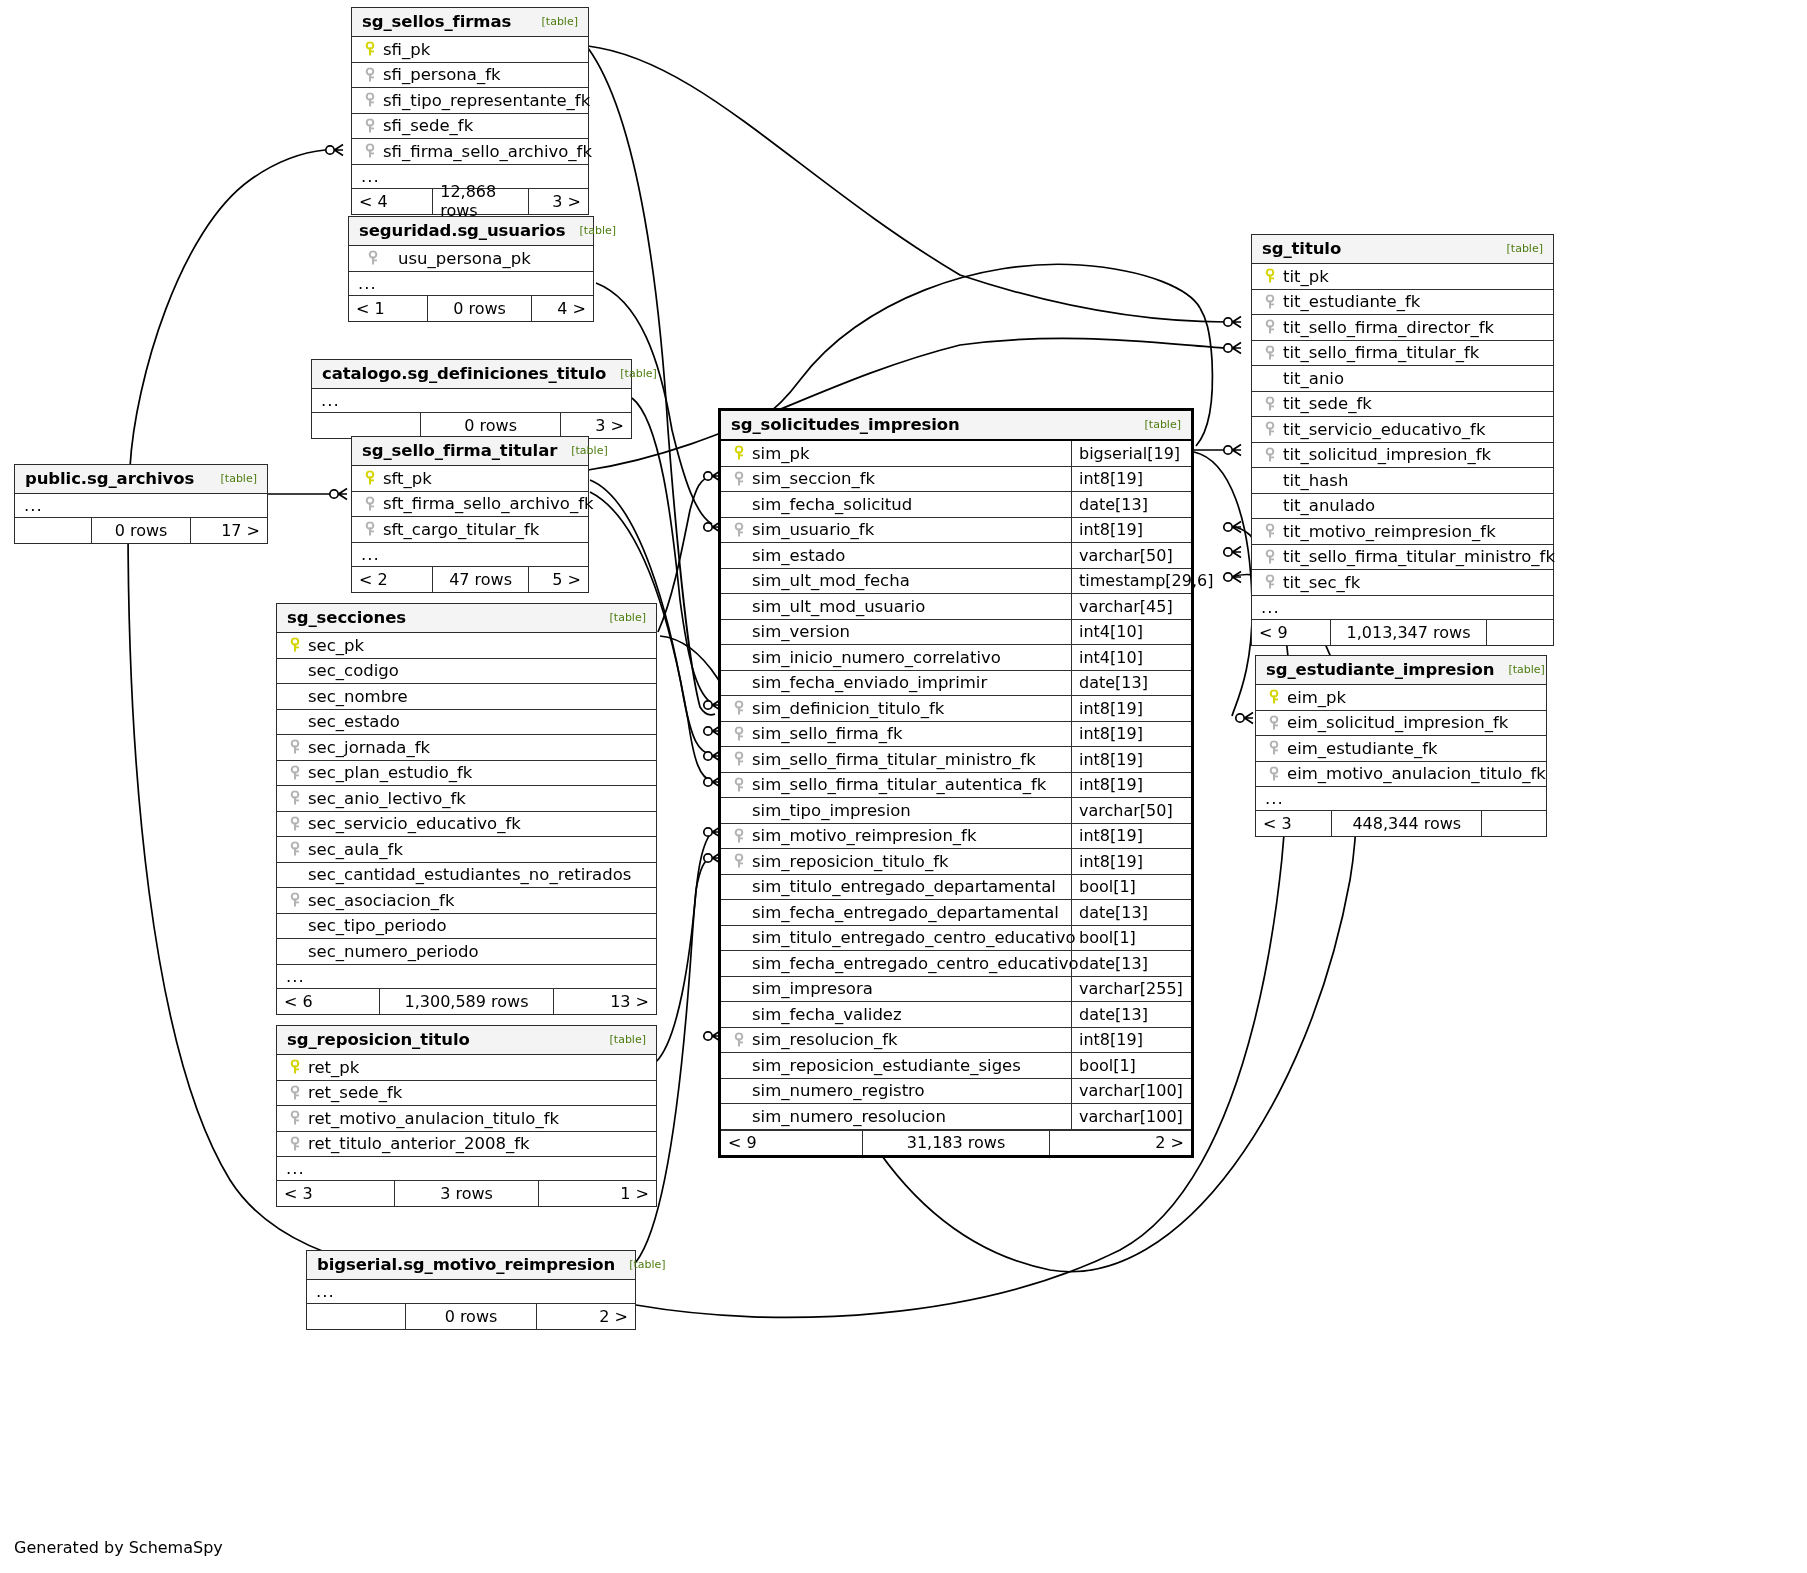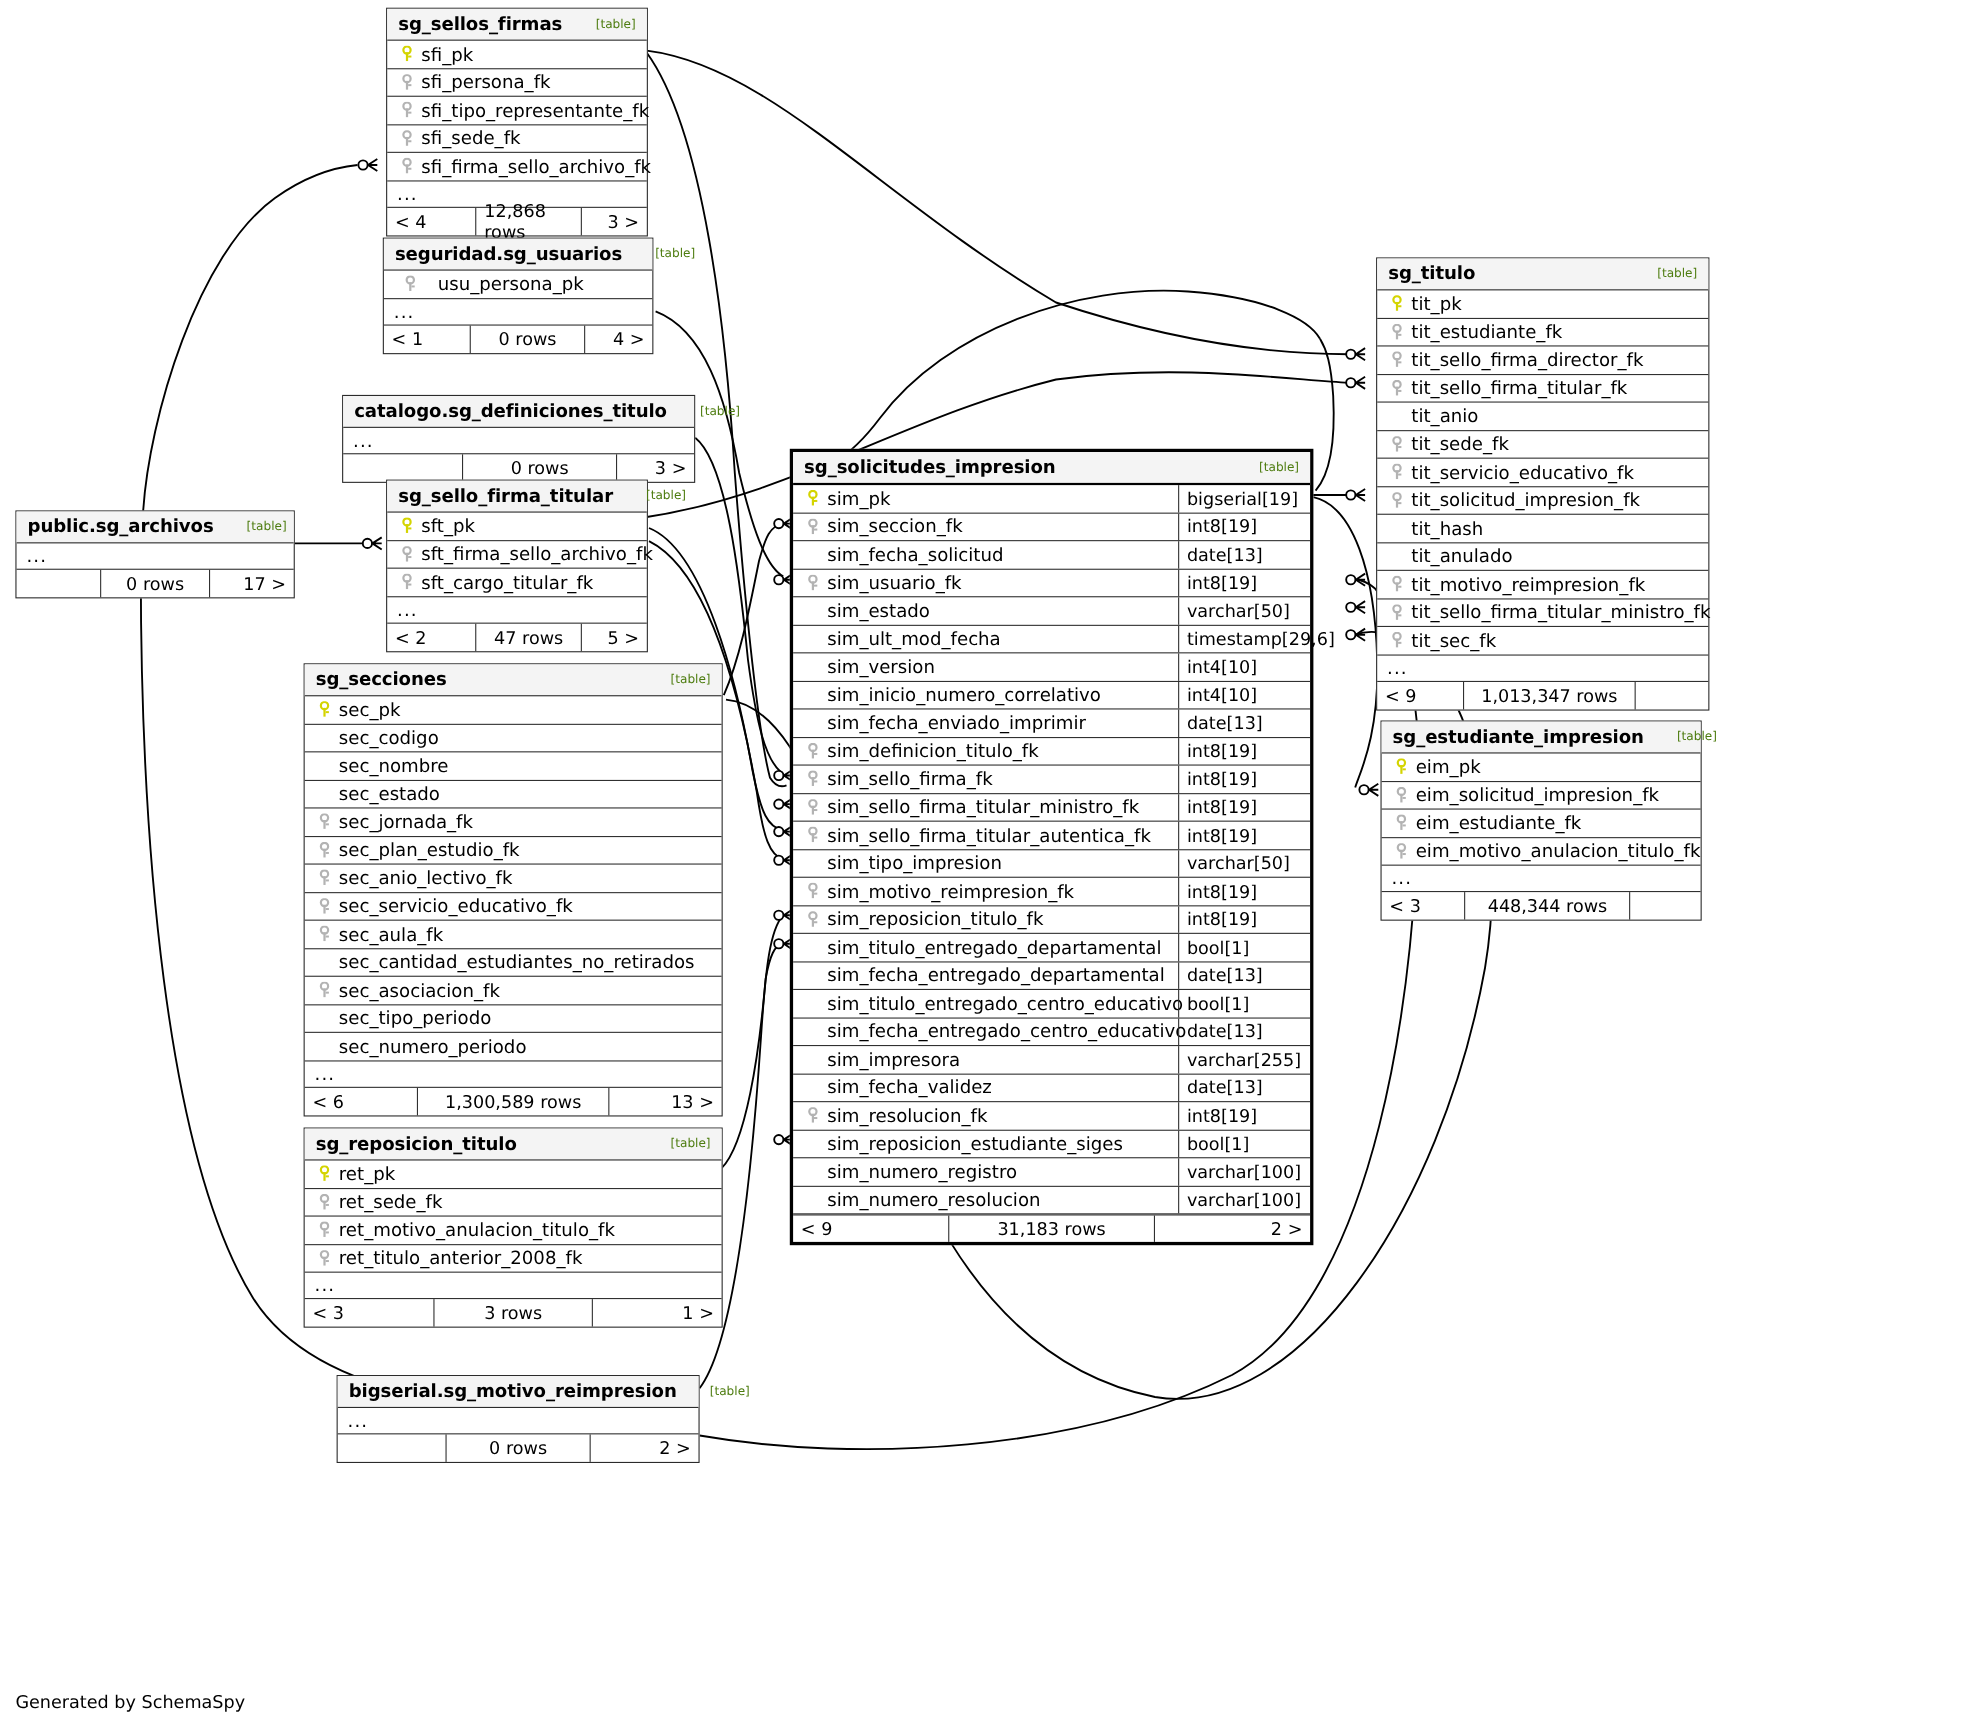--- a/index.html
+++ b/index.html
@@ -37,21 +37,20 @@
     border: 3px solid #000000;
   }
   .tbl-head {
     background: #f4f4f4;
     border-bottom: 1px solid #2b2b2b;
     display: flex;
     align-items: center;
     justify-content: space-between;
     padding: 4px 10px 5px 10px;
     box-sizing: border-box;
-    gap: 16px;
   }
   .tbl.thick .tbl-head { border-bottom: 2px solid #000; }
   .tbl-name {
     font-weight: bold;
     font-size: 16.5px;
     letter-spacing: -0.1px;
     white-space: nowrap;
   }
   .tbl-tag {
     font-size: 11px;
@@ -614,20 +613,25 @@
           <span class="col-label">sim_estado</span>
           <span class="col-type" style="left:350px; right:0;">varchar[50]</span>
         </div>
       <div class="col">
           <span class="keyslot"></span>
           <span class="col-label">sim_ult_mod_fecha</span>
           <span class="col-type" style="left:350px; right:0;">timestamp[29,6]</span>
         </div>
       <div class="col">
           <span class="keyslot"></span>
+          <span class="col-label">sim_ult_mod_usuario</span>
+          <span class="col-type" style="left:350px; right:0;">varchar[45]</span>
+        </div>
+      <div class="col">
+          <span class="keyslot"></span>
           <span class="col-label">sim_version</span>
           <span class="col-type" style="left:350px; right:0;">int4[10]</span>
         </div>
       <div class="col">
           <span class="keyslot"></span>
           <span class="col-label">sim_inicio_numero_correlativo</span>
           <span class="col-type" style="left:350px; right:0;">int4[10]</span>
         </div>
       <div class="col">
           <span class="keyslot"></span>

